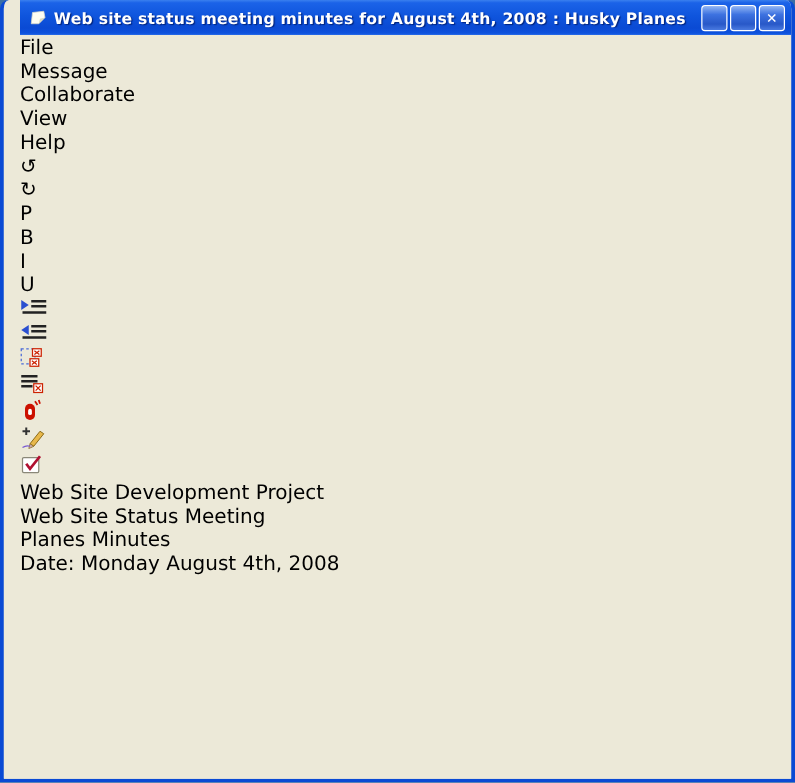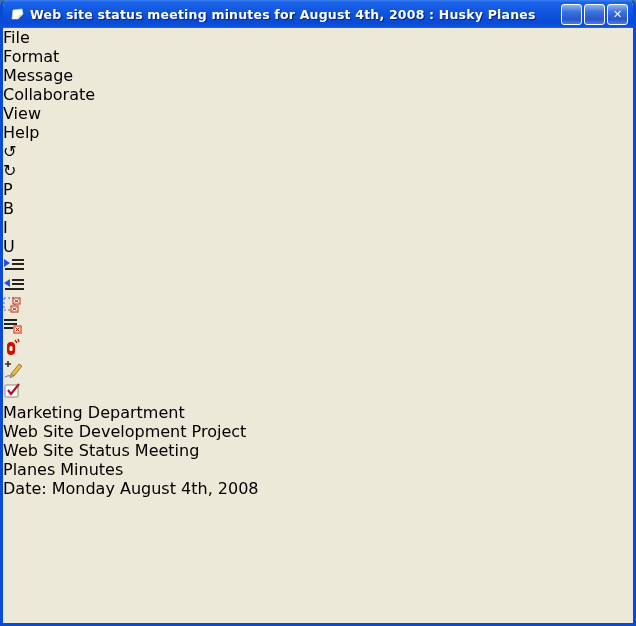--- a/index.html
+++ b/index.html
@@ -1,18 +1,18 @@
 <!DOCTYPE html>
 <html><head>
 <meta charset="utf-8">
 <style>
   html,body{margin:0;padding:0;background:#3a6ea5;font-family:"DejaVu Sans",sans-serif;}
   .window{position:relative;width:636px;height:626px;box-sizing:border-box;
     border-left:3px solid #0a4ad4;border-right:3px solid #0a4ad4;border-bottom:3px solid #0a4ad4;
-    border-radius:7px 7px 0 0;overflow:hidden;background:#ece9d8;}
+    border-radius:7px 7px 0 0;overflow:hidden;background:#ece9d8;padding-left:13px;}
   
   .titlebar{height:28px;display:flex;align-items:center;padding:0 5px;
     background:linear-gradient(180deg,#3a80ef 0%,#1b63e8 8%,#0f55dd 45%,#0a4ad4 80%,#0d52dd 95%,#2a6ce8 100%);}
   .title-icon{width:17px;height:16px;margin:0 4px 0 1px;flex:0 0 auto;}
   .title-text{color:#fff;font-weight:bold;font-size:12.5px;letter-spacing:.2px;
     text-shadow:1px 1px 1px #00227a;white-space:nowrap;overflow:hidden;flex:1;}
   .winbtns{display:flex;gap:2px;}
   .winbtn{width:21px;height:21px;border:1px solid #fff;border-radius:3px;box-sizing:border-box;
     display:flex;align-items:center;justify-content:center;color:#fff;font-size:11px;font-weight:bold;
     background:linear-gradient(180deg,#8fb4f4 0%,#3d72e0 35%,#2858c8 75%,#4a7ae0 100%);}
@@ -103,21 +103,20 @@
           <div class="glyph-max"></div>
         </div>
       <div class="winbtn close">
           <span>✕</span>
         </div>
     </div>
   </div>
 
   <div class="menubar">
       <div class="menu-item">File</div>
-      <div class="menu-item">Format</div>
       <div class="menu-item">Message</div>
       <div class="menu-item">Collaborate</div>
       <div class="menu-item">View</div>
       <div class="menu-item">Help</div>
     </div>
 
   <div class="toolbar">
     <div class="tbtn"><span class="g-undo">↺</span></div>
     <div class="tbtn"><span class="g-redo">↻</span></div>
     <div class="tsep"></div>
@@ -207,21 +206,20 @@
       <div class="tab-stop" style="left: 460px;"></div>
       <div class="tab-stop" style="left: 490px;"></div>
       <div class="tab-stop" style="left: 520px;"></div>
       <div class="tab-stop" style="left: 550px;"></div>
       <div class="tab-stop" style="left: 580px;"></div>
     </div>
 
   <div class="docwrap">
     <div class="doc">
       <div>
-          <div class="hdr-line">Marketing Department</div>
           <div class="hdr-line">Web Site Development Project</div>
         </div>
       <div class="doc-title">Web Site Status Meeting</div>
       <div class="doc-subtitle">Planes Minutes</div>
       <div class="fields">
           <div class="field-line"><span class="b">Date:</span><span> Monday August 4th, 2008</span></div>
         </div>
 
     </div>
     <div class="scrollbar">

